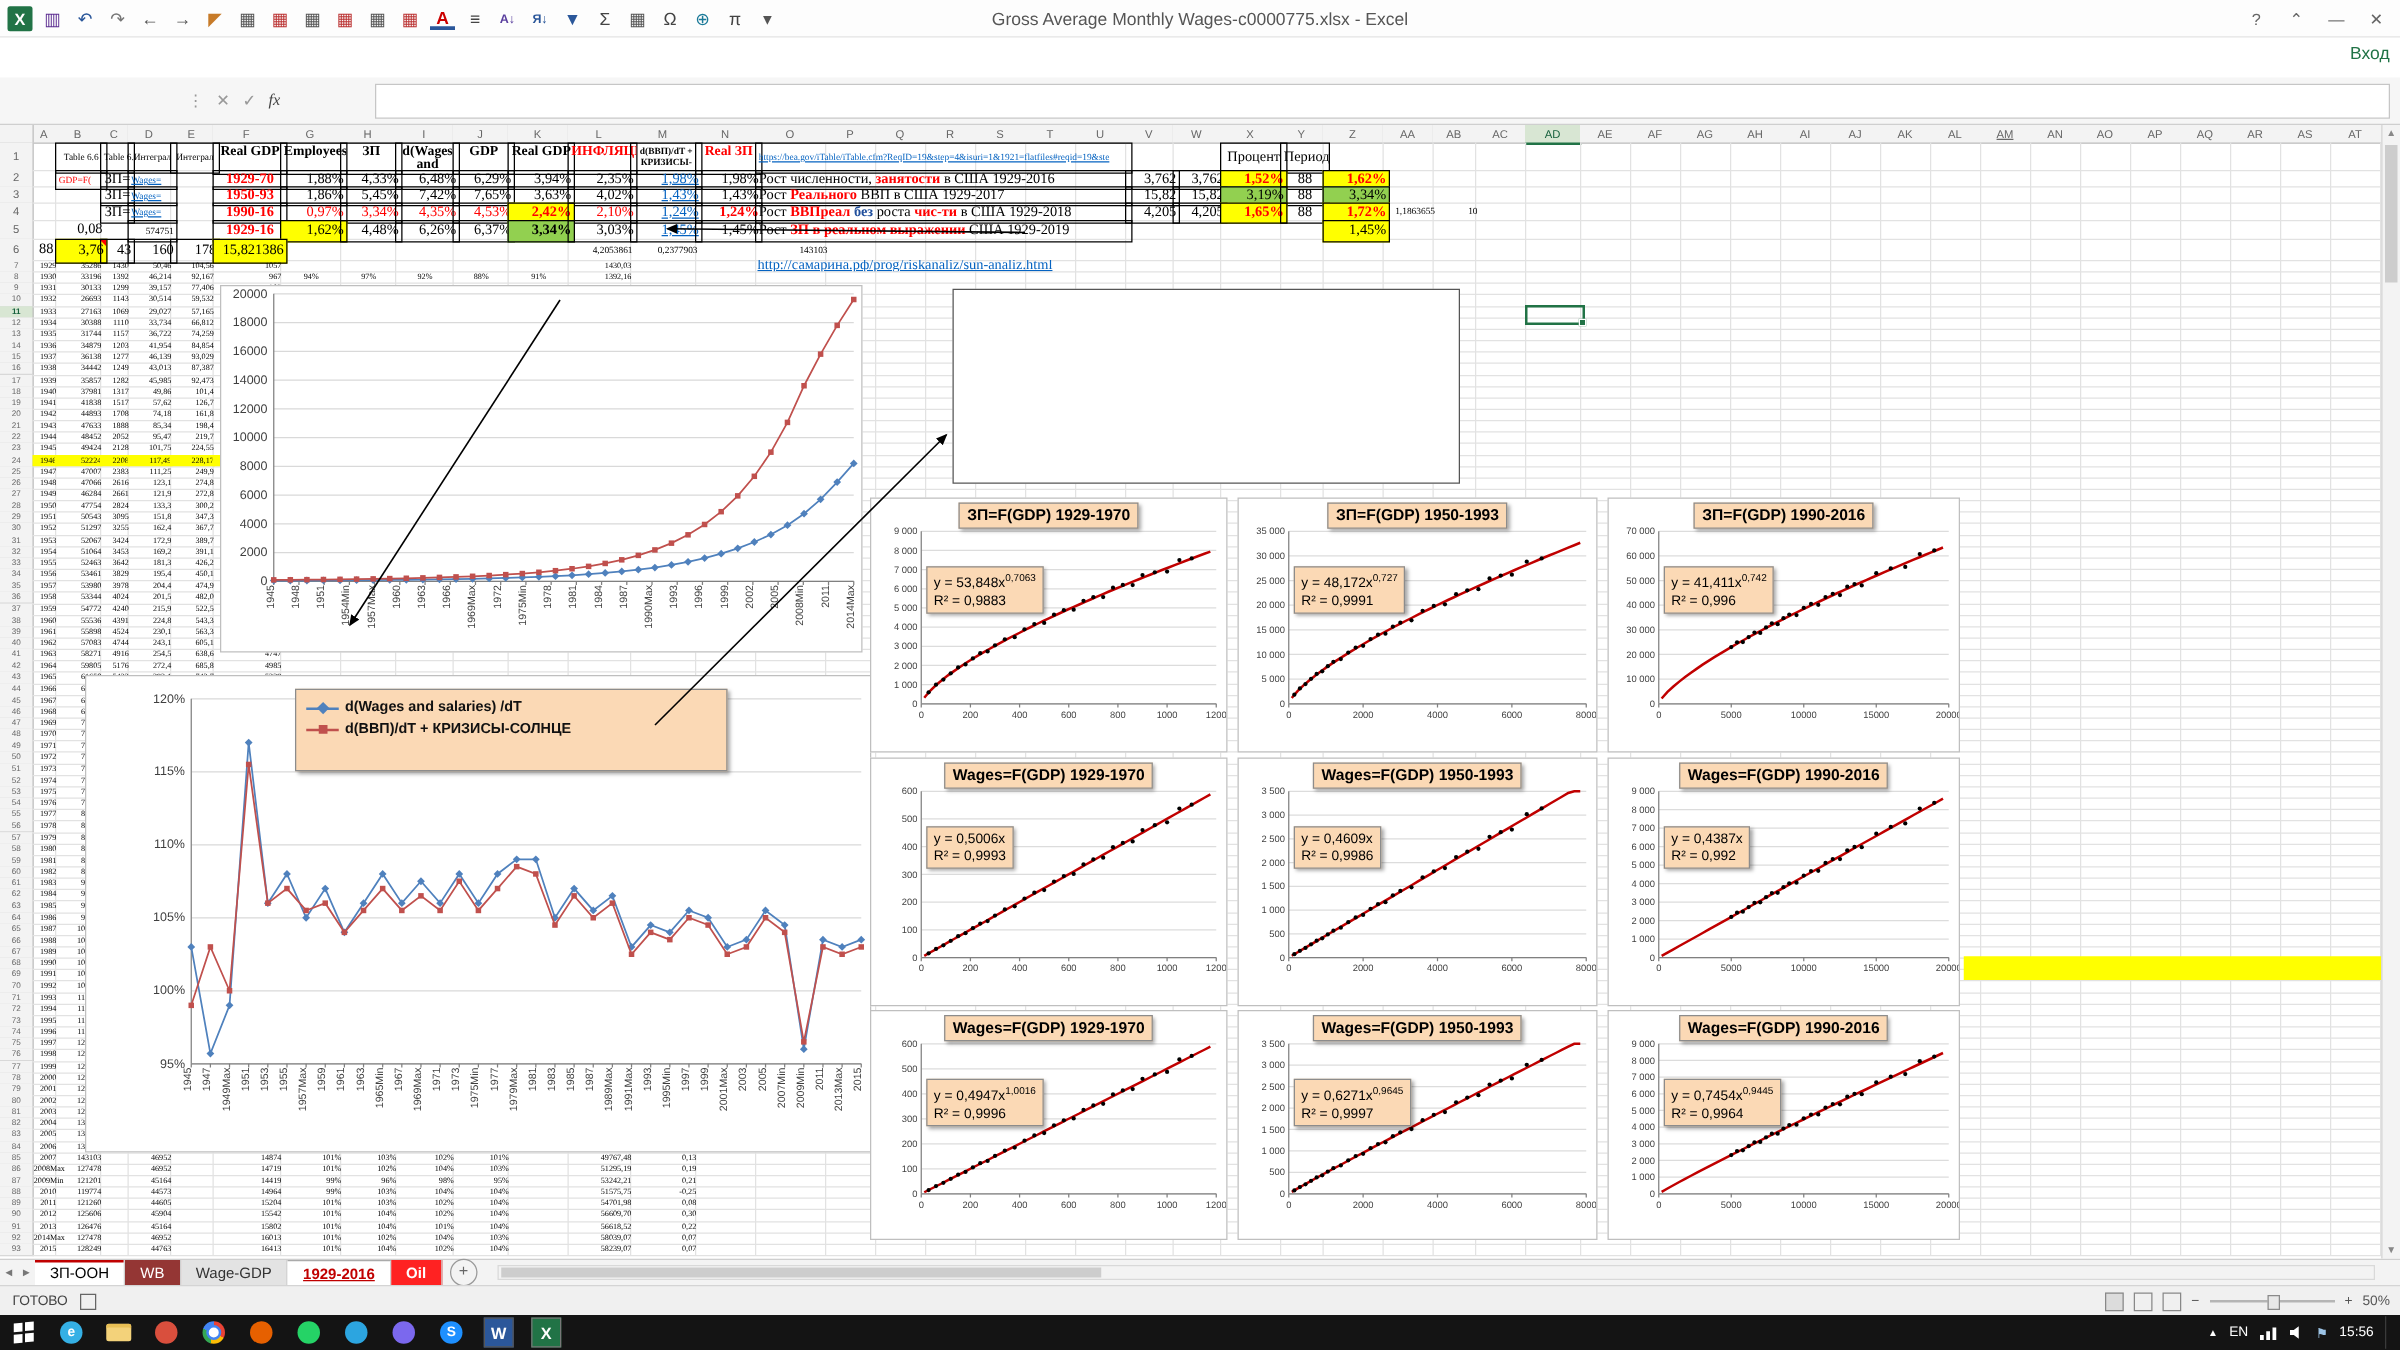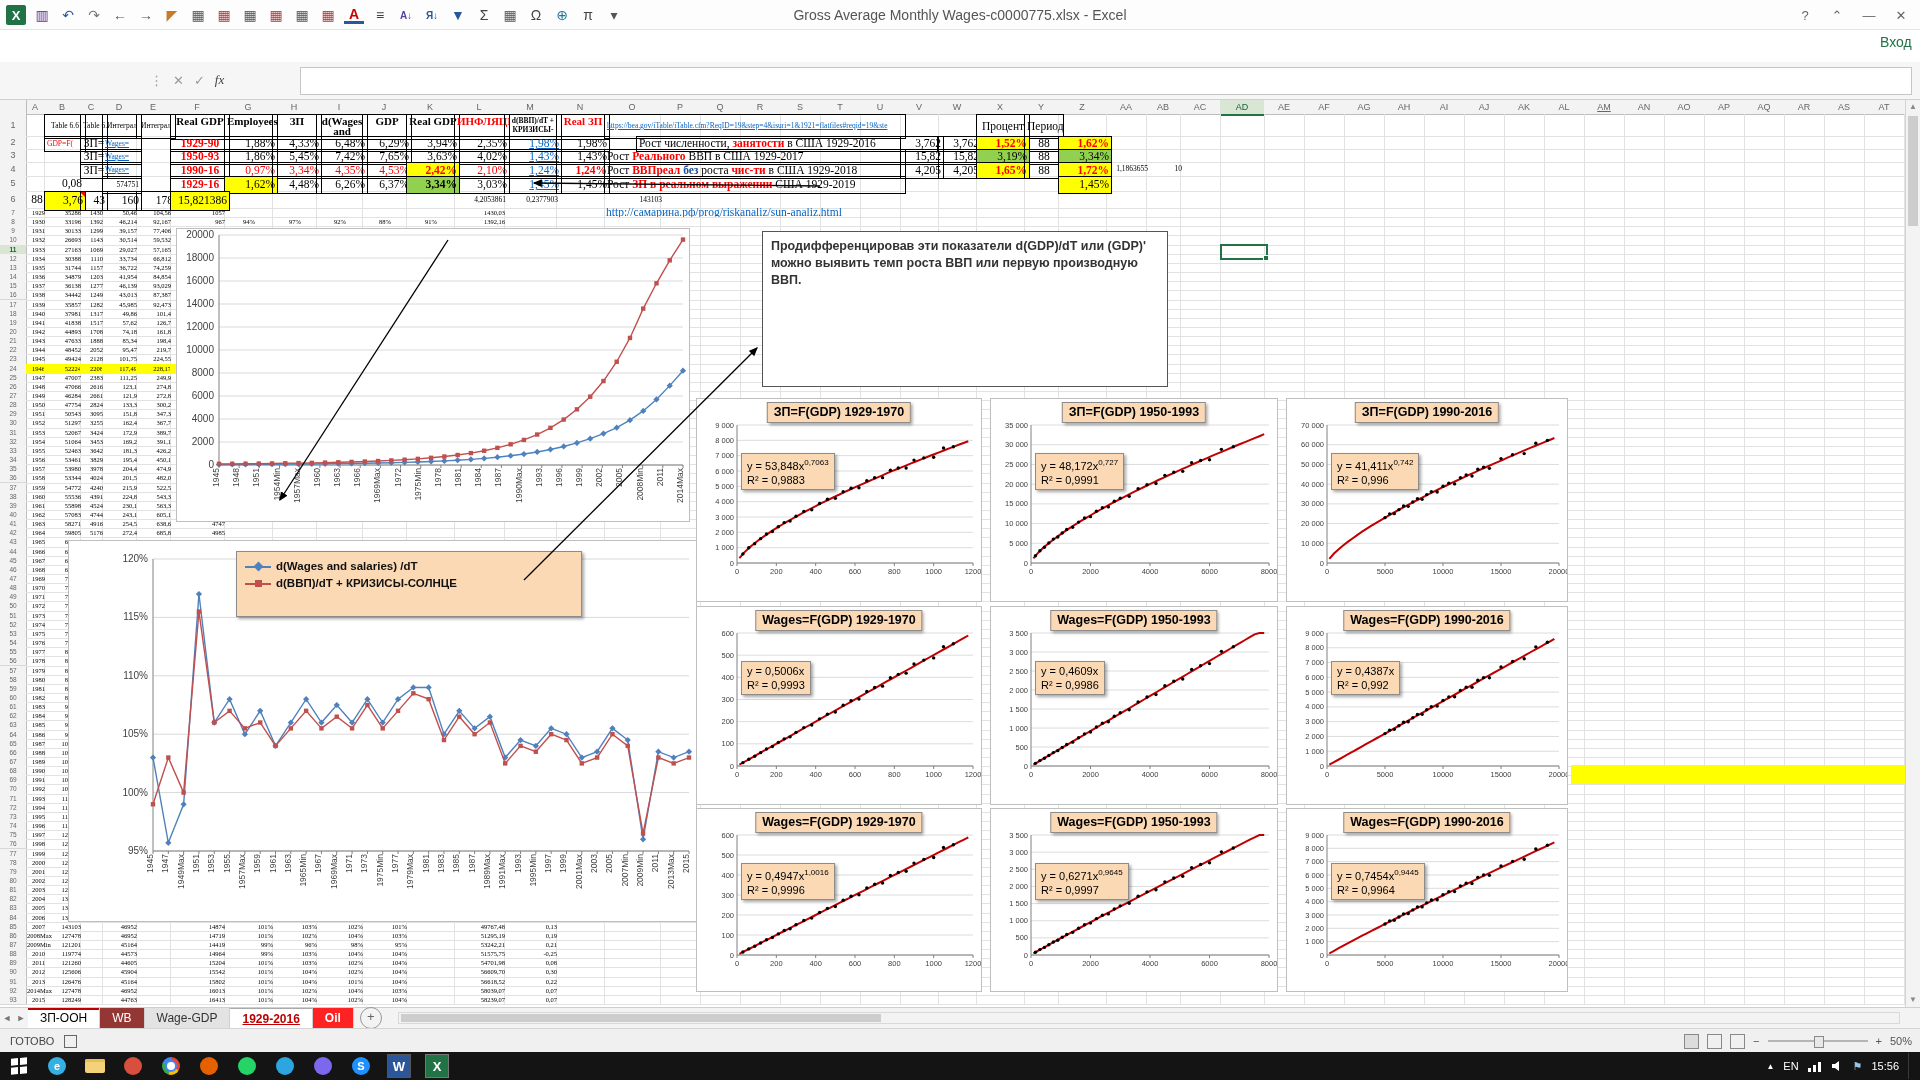--- a/index.html
+++ b/index.html
@@ -433,30 +433,30 @@
       <div class="cell hd bd" style="left: 406px; top: 14px; width: 48px; height: 23px;">Real GDP</div>
       <div class="cell hd bd red" style="left: 454px; top: 14px; width: 50px; height: 23px;">ИНФЛЯЦИЯ</div>
       <div class="cell hd bd tiny" style="left: 504px; top: 14px; width: 52px; height: 23px;">d(ВВП)/dT + КРИЗИСЫ-</div>
       <div class="cell hd bd red" style="left: 556px; top: 14px; width: 48px; height: 23px;">Real ЗП</div>
       <div class="cell lnk tiny bd" style="left: 604px; top: 14px; width: 296px; height: 23px; line-height: 22px;">https://bea.gov/iTable/iTable.cfm?ReqID=19&amp;step=4&amp;isuri=1&amp;1921=flatfiles#reqid=19&amp;ste</div>
       <div class="cell ac bd" style="left: 976px; top: 14px; width: 48px; height: 23px; line-height: 22px;">Процент</div>
       <div class="cell ac bd" style="left: 1024px; top: 14px; width: 34px; height: 23px; line-height: 22px;">Период</div>
       <div class="cell tiny red bd" style="left: 44px; top: 36px; width: 36px; height: 14px; line-height: 13px;">GDP=F(</div>
       <div class="cell ac bd" style="left: 80px; top: 36px; width: 22px; height: 14px; line-height: 13px;">ЗП=</div>
       <div class="cell tiny bd lnk" style="left: 102px; top: 36px; width: 34px; height: 14px; line-height: 13px;">Wages=</div>
-      <div class="cell red bold ac bd" style="left: 170px; top: 36px; width: 54px; height: 14px; line-height: 13px;">1929-90</div>
+      <div class="cell red bold ac bd" style="left: 170px; top: 36px; width: 54px; height: 14px; line-height: 13px;">1929-70</div>
       <div class="cell ar bd" style="left: 224px; top: 36px; width: 48px; height: 14px; line-height: 13px;">1,88%</div>
       <div class="cell ar bd" style="left: 272px; top: 36px; width: 44px; height: 14px; line-height: 13px;">4,33%</div>
       <div class="cell ar bd" style="left: 316px; top: 36px; width: 46px; height: 14px; line-height: 13px;">6,48%</div>
       <div class="cell ar bd" style="left: 362px; top: 36px; width: 44px; height: 14px; line-height: 13px;">6,29%</div>
       <div class="cell ar bd" style="left: 406px; top: 36px; width: 48px; height: 14px; line-height: 13px;">3,94%</div>
       <div class="cell ar bd" style="left: 454px; top: 36px; width: 50px; height: 14px; line-height: 13px;">2,35%</div>
       <div class="cell lnk ar bd" style="left: 504px; top: 36px; width: 52px; height: 14px; line-height: 13px;">1,98%</div>
       <div class="cell ar bd" style="left: 556px; top: 36px; width: 48px; height: 14px; line-height: 13px;">1,98%</div>
-      <div class="cell bd" style="left: 604px; top: 36px; width: 296px; height: 14px; line-height: 13px; margin-left: 32px;"><span class="">Рост численности, </span><span class="red bold">занятости</span><span class=""> в США 1929-2016</span></div>
+      <div class="cell bd" style="left: 604px; top: 36px; width: 296px; height: 14px; line-height: 13px;"><span class="">Рост численности, </span><span class="red bold">занятости</span><span class=""> в США 1929-2016</span></div>
       <div class="cell ar bd" style="left: 900px; top: 36px; width: 38px; height: 14px; line-height: 13px;">3,762</div>
       <div class="cell ar bd" style="left: 938px; top: 36px; width: 38px; height: 14px; line-height: 13px;">3,762</div>
       <div class="cell y red bold ar bd" style="left: 976px; top: 36px; width: 48px; height: 14px; line-height: 13px;">1,52%</div>
       <div class="cell ac bd" style="left: 1024px; top: 36px; width: 34px; height: 14px; line-height: 13px;">88</div>
       <div class="cell y red bold ar bd" style="left: 1058px; top: 36px; width: 48px; height: 14px; line-height: 13px;">1,62%</div>
       <div class="cell ac bd" style="left: 80px; top: 49px; width: 22px; height: 14px; line-height: 13px;">ЗП=</div>
       <div class="cell tiny bd lnk" style="left: 102px; top: 49px; width: 34px; height: 14px; line-height: 13px;">Wages=</div>
       <div class="cell red bold ac bd" style="left: 170px; top: 49px; width: 54px; height: 14px; line-height: 13px;">1950-93</div>
       <div class="cell ar bd" style="left: 224px; top: 49px; width: 48px; height: 14px; line-height: 13px;">1,86%</div>
       <div class="cell ar bd" style="left: 272px; top: 49px; width: 44px; height: 14px; line-height: 13px;">5,45%</div>
@@ -1818,21 +1818,20 @@
           <circle cx="214" cy="56.908344791081404" r="1.7" fill="#000"></circle>
           <circle cx="225.60000000000002" cy="52.39915443798505" r="1.7" fill="#000"></circle>
           <circle cx="237.2" cy="50.2376864913747" r="1.7" fill="#000"></circle>
           <circle cx="248.8" cy="39.95030747550504" r="1.7" fill="#000"></circle>
           <circle cx="260.4" cy="36.223602509577915" r="1.7" fill="#000"></circle>
         </svg><div class="peach sc-title" style="top: 3px; height: 19px; left: 50%; transform: translateX(-50%);">Wages=F(GDP) 1990-2016</div><div class="peach sc-eq" style="left: 44px; top: 54px;">
           <div><span>y = 0,7454x</span><sup style="font-size: 8px;">0,9445</sup></div>
           <div>R² = 0,9964</div>
         </div></div>
       <div class="txtbox" style="left: 762px; top: 131px; width: 388px; height: 142px;">
-        <div class="" style="margin-bottom: 6px;">Продифференцировав эти показатели d(GDP)/dT или (GDP)' можно выявить темп роста ВВП или первую производную ВВП.</div>
       </div>
       <svg width="1920" height="907" style="position: absolute; left: 0px; top: 0px; pointer-events: none;">
         <g></g>
         <defs>
           <marker id="ah" markerWidth="8" markerHeight="8" refX="6" refY="3" orient="auto">
             <path d="M0,0 L7,3 L0,6 Z" fill="#000"></path>
           </marker>
         </defs>
         <line x1="448" y1="140" x2="280" y2="400" stroke="#000" stroke-width="1.3" marker-end="url(#ah)"></line>
         <line x1="524" y1="480" x2="757" y2="248" stroke="#000" stroke-width="1.3" marker-end="url(#ah)"></line>

